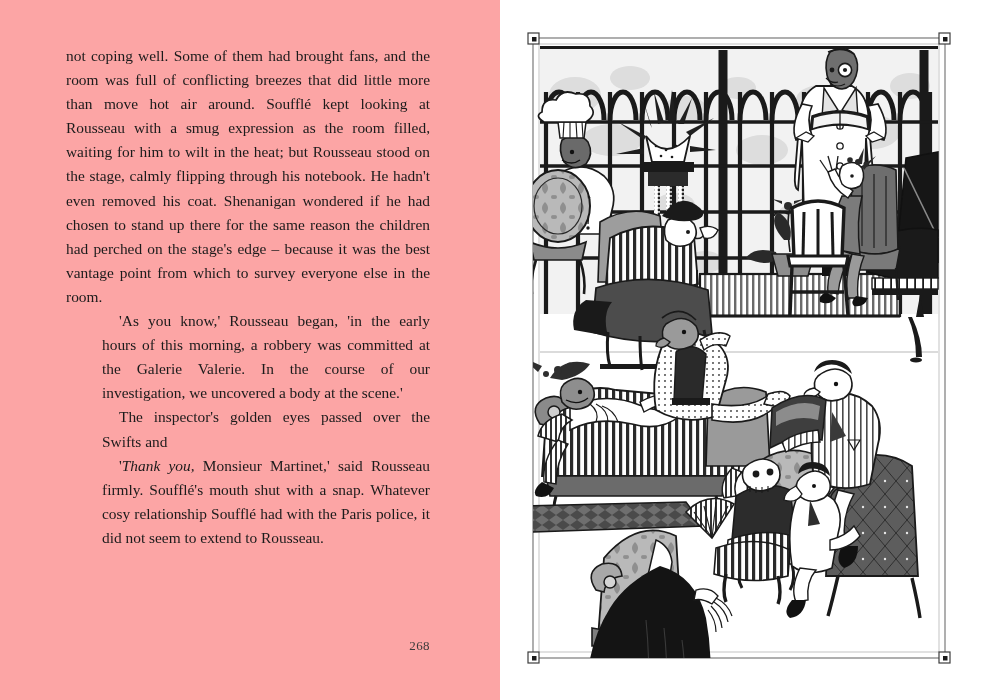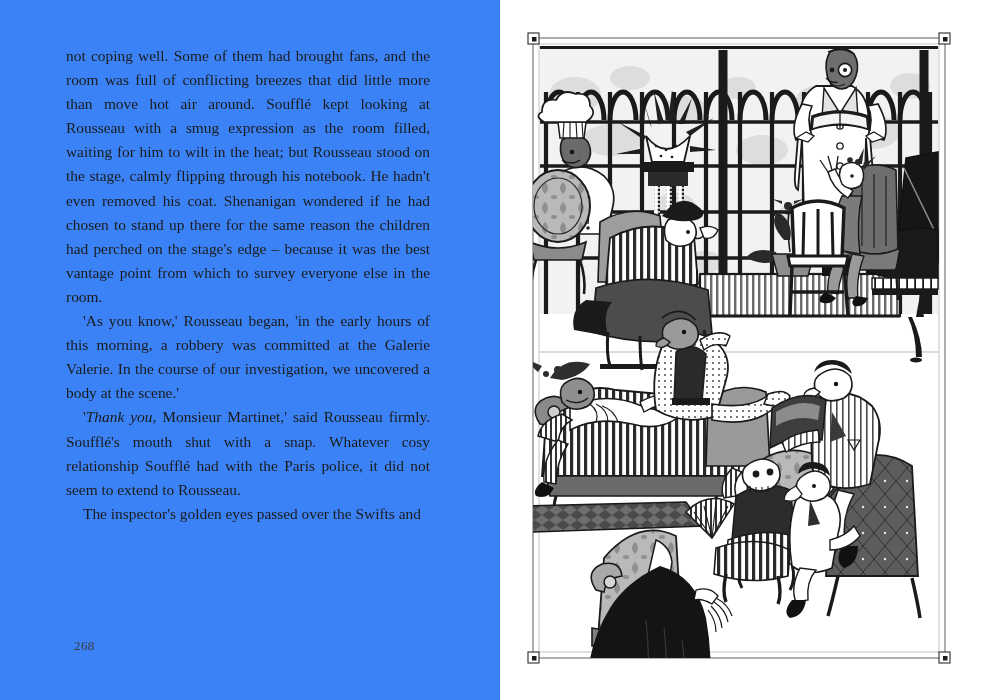--- a/index.html
+++ b/index.html
@@ -1,55 +1,55 @@
 <!DOCTYPE html>
 <html><head>
 <meta charset="utf-8">
 <style>
   html, body { margin:0; padding:0; }
   body {
     width:992px; height:700px; overflow:hidden;
     background:#ffffff;
     font-family:"Liberation Serif", serif;
   }
-  #page { position:relative; width:992px; height:700px; background:#3b82f6; }
+  #page { position:relative; width:992px; height:700px; background:#fca5a5; }
 
   
   .text-col {
     position:absolute; left:66px; top:44px; width:364px;
     font-family:"Liberation Serif", serif;
     font-size:15.4px; line-height:24.1px;
     color:#1b1b1b;
     text-align:justify;
     -webkit-hyphens:none; hyphens:none;
   }
   .para { margin:0; text-indent:0; }
-  .para + .para { text-indent:17px; }
+  .para + .para { text-indent:17px;margin-left:36px; }
   .para em { font-style:italic; }
   .folio {
-    position:absolute; left:8px; top:590px; width:364px;
-    text-align:left; font-size:13px; color:#3a3a3a;
+    position:absolute; left:0; top:590px; width:364px;
+    text-align:right; font-size:13px; color:#3a3a3a;
     letter-spacing:0.4px;
     font-family:"Liberation Serif", serif;
   }
 
   
   .illus-wrap { position:absolute; left:500px; top:0; width:492px; height:700px; }
   .illus-svg  { display:block; width:492px; height:700px; }
 </style>
 </head>
 <body>
 
 <div id="page">
 
   <div class="text-col">
     <p class="para">not coping well. Some of them had brought fans, and the room was full of conflicting breezes that did little more than move hot air around. Soufflé kept looking at Rousseau with a smug expression as the room filled, waiting for him to wilt in the heat; but Rousseau stood on the stage, calmly flipping through his notebook. He hadn't even removed his coat. Shenanigan wondered if he had chosen to stand up there for the same reason the children had perched on the stage's edge – because it was the best vantage point from which to survey everyone else in the room.</p>
     <p class="para">'As you know,' Rousseau began, 'in the early hours of this morning, a robbery was committed at the Galerie Valerie. In the course of our investigation, we uncovered a body at the scene.'</p>
+    <p class="para">The inspector's golden eyes passed over the Swifts and</p>
     <p class="para"><span>'<em>Thank you,</em> Monsieur Martinet,' said Rousseau firmly. Soufflé's mouth shut with a snap. Whatever cosy relationship Soufflé had with the Paris police, it did not seem to extend to Rousseau.</span></p>
-    <p class="para">The inspector's golden eyes passed over the Swifts and</p>
     <div class="folio">268</div>
   </div>
 
   <div class="illus-wrap">
   <svg class="illus-svg" viewBox="0 0 492 700">
     <defs>
       <pattern id="stripeV" width="7" height="7" patternUnits="userSpaceOnUse">
         <rect width="7" height="7" fill="#ffffff"></rect>
         <rect width="3.2" height="7" fill="#2a2a2a"></rect>
       </pattern>

